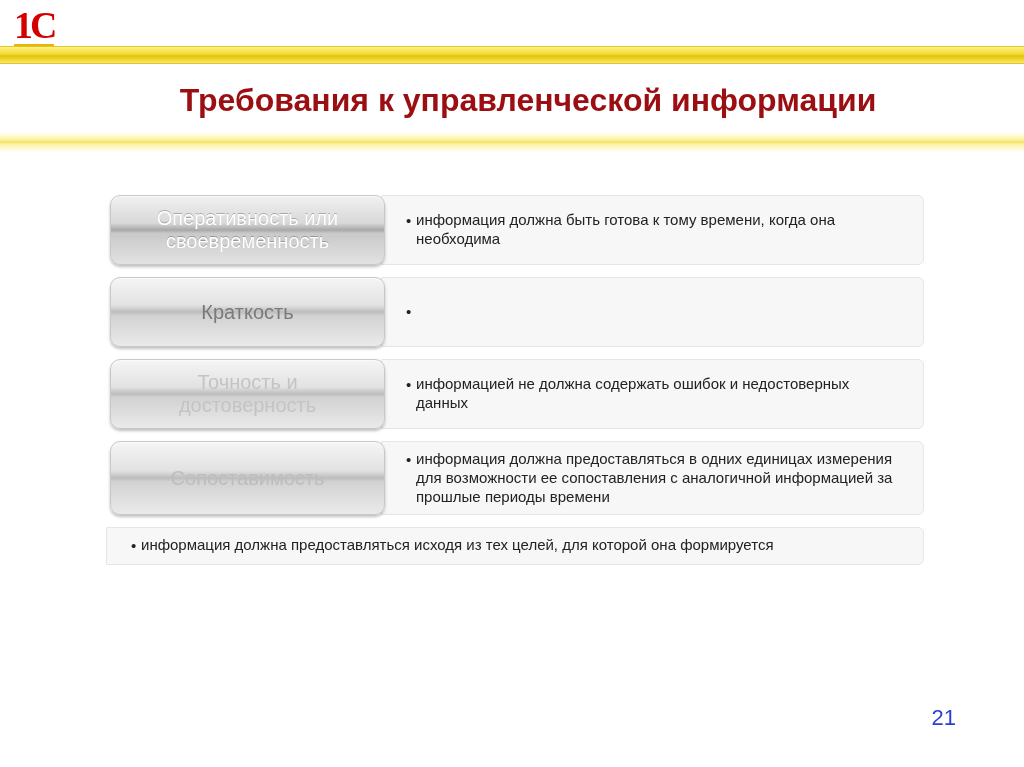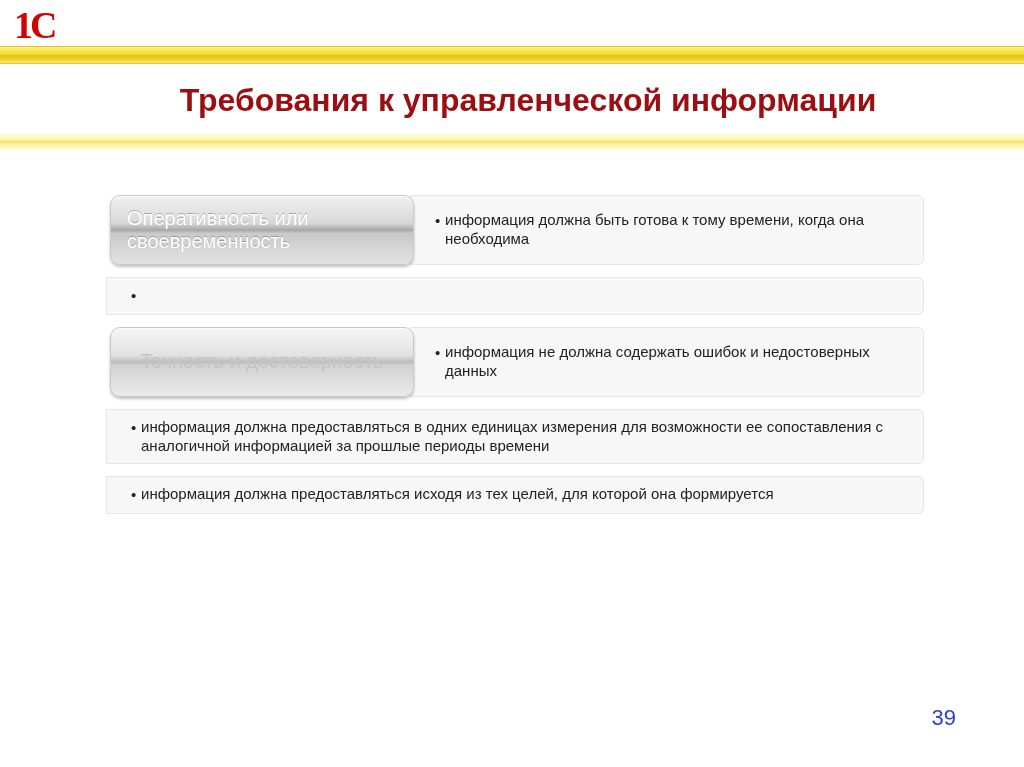--- a/index.html
+++ b/index.html
@@ -18,21 +18,21 @@
     font-family: Georgia, serif;
     font-size: 38px;
     font-weight: 700;
     color: #d40000;
     letter-spacing: -3px;
     line-height: 1;
   }
   .logo .underline {
     border-bottom: 4px solid #eab308;
     display: inline-block;
-    padding-bottom: 8px;
+    padding-bottom: 0;
   }
   .bar {
     position: absolute;
     top: 46px;
     left: 0; right: 0;
     height: 18px;
     background: linear-gradient(#fff27a, #f2da3a 45%, #e3c300 55%, #f8e76a);
     border-top: 1px solid #e0c52d;
     border-bottom: 1px solid #e0c52d;
   }
@@ -58,30 +58,30 @@
     top: 195px;
     left: 110px;
     right: 100px;
   }
   .row {
     display: flex;
     align-items: stretch;
     margin-bottom: 12px;
   }
   .pill {
-    width: 304px;
+    width: 275px;
     min-height: 70px;
     border-radius: 10px;
     background: linear-gradient(#f5f5f5, #e2e2e2 40%, #bcbcbc 50%, #d2d2d2 55%, #eaeaea);
     border: 1px solid #c8c8c8;
     box-shadow: 0 2px 3px rgba(0,0,0,0.25), inset 0 1px 0 rgba(255,255,255,0.6);
     display: flex;
     align-items: center;
     justify-content: center;
-    text-align: left;
+    text-align: center;
     font-size: 20px;
     padding: 6px 16px;
     position: relative;
     z-index: 2;
   }
   .pill-0 { color: #ffffff; text-shadow: 0 -1px 0 rgba(0,0,0,0.25); background: linear-gradient(#f1f1f1,#d8d8d8 40%,#a8a8a8 50%,#c9c9c9 55%,#e2e2e2); }
   .pill-1 { color: #7a7a7a; }
   .pill-2 { color: #c4c4c4; padding-left: 16px; }
   .pill-3 { color: #bdbdbd; }
   .pill-4 { color: #b4b4b4; }
@@ -139,51 +139,57 @@
     </div>
     <div class="desc">
       <div class="bullet">
           <span class="dot">•</span>
           <span>информация должна быть готова к тому времени, когда она необходима</span>
         </div>
     </div>
   </div>
 
   <div class="row">
+    <div class="pill pill-1">
+      <span>Краткость</span>
+    </div>
     <div class="desc">
       <div class="bullet">
           <span class="dot">•</span>
         </div>
     </div>
   </div>
 
   <div class="row">
     <div class="pill pill-2">
       <span>Точность и достоверность</span>
     </div>
     <div class="desc">
       <div class="bullet">
           <span class="dot">•</span>
-          <span>информация не должна содержать ошибок и недостоверных данных</span>
+          <span>информацией не должна содержать ошибок и недостоверных данных</span>
         </div>
     </div>
   </div>
 
   <div class="row">
+    <div class="pill pill-3">
+      <span>Сопоставимость</span>
+    </div>
     <div class="desc">
       <div class="bullet">
           <span class="dot">•</span>
           <span>информация должна предоставляться в одних единицах измерения для возможности ее сопоставления с аналогичной информацией за прошлые периоды времени</span>
         </div>
     </div>
   </div>
 
   <div class="row">
     <div class="desc">
       <div class="bullet">
           <span class="dot">•</span>
           <span>информация должна предоставляться исходя из тех целей, для которой она формируется</span>
         </div>
     </div>
   </div>
 </div>
 
-<div class="pagenum">39</div>
+<div class="pagenum">21</div>
 
 </body></html>

